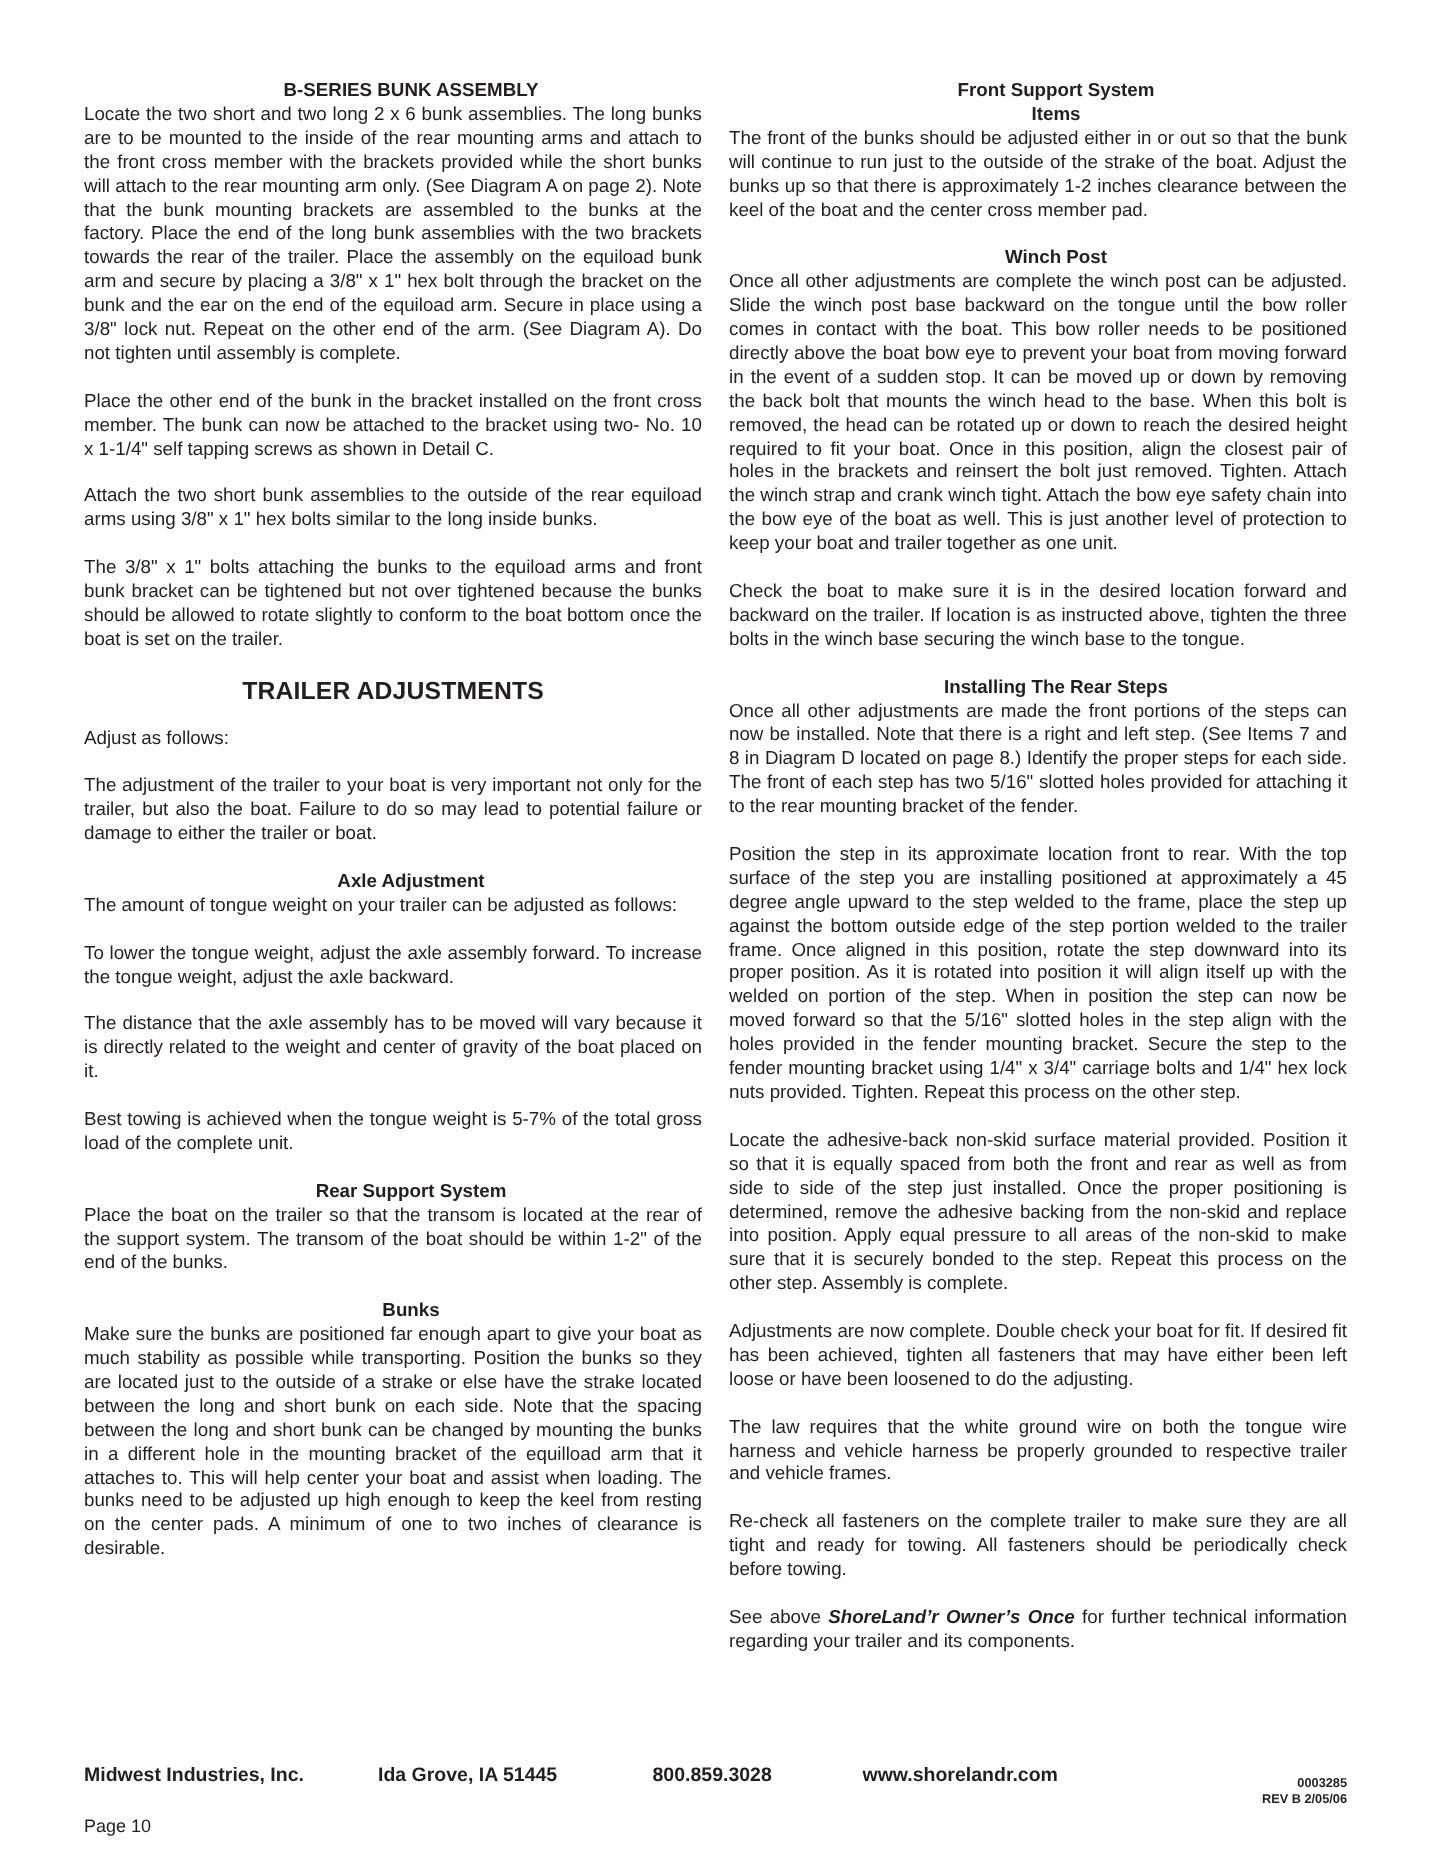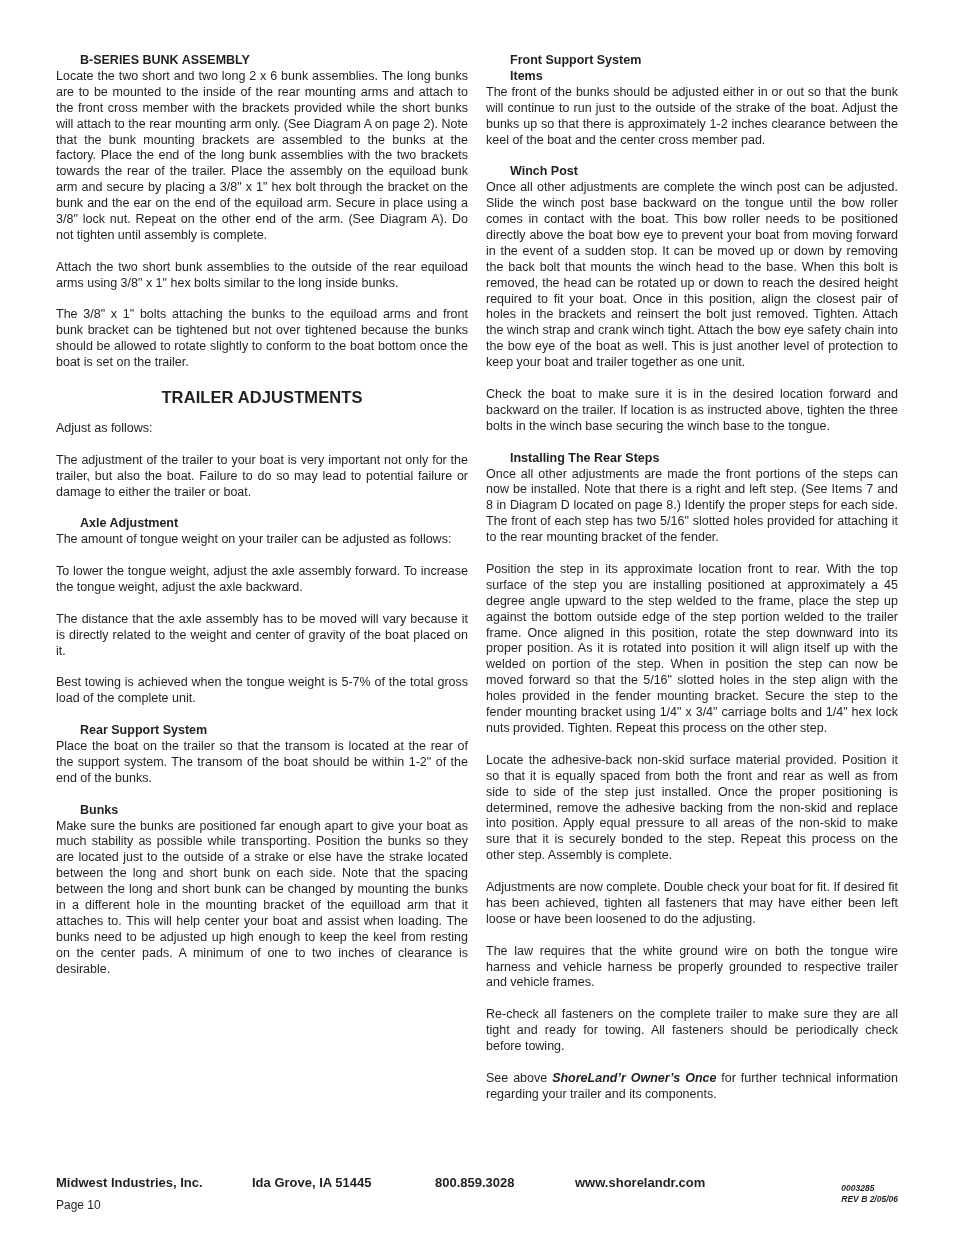--- a/index.html
+++ b/index.html
@@ -1,37 +1,38 @@
 <!DOCTYPE html>
 <html><head>
 <meta charset="utf-8">
 <style>
   html, body { margin: 0; padding: 0; background: #ffffff; }
   body { width: 954px; height: 1235px; position: relative; overflow: hidden;
          font-family: "Liberation Sans", sans-serif; color: #231f20; }
   .col { position: absolute; top: 53px; width: 412px; font-size: 12.5px; line-height: 15.9px; text-align: justify; }
   .col.left { left: 56px; }
   .col.right { left: 486px; }
-  .sub { font-weight: bold; display: block; text-align: left; margin-left: 24px; }
+  .sub { font-weight: bold; display: block; text-align: center; margin-left: 24px; }
   p { margin: 0 0 15.9px 0; }
   p.tight { margin-bottom: 0; }
   .h1 { font-weight: bold; font-size: 16.5px; line-height: 20px; margin: 2px 0 14px 0; text-align: center; letter-spacing: 0.1px; }
   .em { font-weight: bold; font-style: italic; }
   .footer { position: absolute; top: 1175px; left: 56px; width: 842px; font-size: 13px; }
   .footer .row { position: relative; height: 17px; font-weight: bold; }
   .footer .row span { position: absolute; top: 0; }
-  .footer .page { font-size: 12px; margin-top: 6px; }
-  .footer .docno { position: absolute; right: 0; top: 8px; font-size: 8.5px; font-weight: bold; text-align: left; line-height: 11px; font-style: italic; }
+  .footer .page { font-size: 12px; margin-top: 18px; }
+  .footer .docno { position: absolute; right: 0; top: 8px; font-size: 8.5px; font-weight: bold; text-align: right; line-height: 11px; }
 </style>
 </head>
 <body>
 
 <div class="col left">
   <span class="sub">B-SERIES BUNK ASSEMBLY</span>
   <p>Locate the two short and two long 2 x 6 bunk assemblies. The long bunks are to be mounted to the inside of the rear mounting arms and attach to the front cross member with the brackets provided while the short bunks will attach to the rear mounting arm only. (See Diagram A on page 2). Note that the bunk mounting brackets are assembled to the bunks at the factory. Place the end of the long bunk assemblies with the two brackets towards the rear of the trailer. Place the assembly on the equiload bunk arm and  secure by placing a 3/8" x 1" hex bolt through the bracket on the bunk and the ear on the end of the equiload arm. Secure in place using a 3/8" lock nut. Repeat on the other end of the arm. (See Diagram A). Do not tighten until assembly is complete.</p>
+  <p>Place the other end of the bunk in the bracket installed on the front cross member. The bunk can now be attached to the bracket using two- No. 10 x 1-1/4" self tapping screws as shown in Detail C.</p>
   <p>Attach the two short bunk assemblies to the outside of the rear equiload arms using 3/8" x 1" hex bolts similar to the long inside bunks.</p>
   <p>The 3/8" x 1" bolts attaching the bunks to the equiload arms and front bunk bracket can be tightened but not over tightened because the bunks should be allowed to rotate slightly to conform to the boat bottom once the boat is set on the trailer.</p>
 
   <div class="h1">TRAILER ADJUSTMENTS</div>
   <p>Adjust as follows:</p>
   <p>The adjustment of the trailer to your boat is very important not only for the trailer, but also the boat. Failure to do so may lead to potential failure or damage to either the trailer or boat.</p>
 
   <span class="sub">Axle Adjustment</span>
   <p>The amount of tongue weight on your trailer can be adjusted as follows:</p>
   <p>To lower the tongue weight, adjust the axle assembly forward. To increase the tongue weight, adjust the axle backward.</p>

